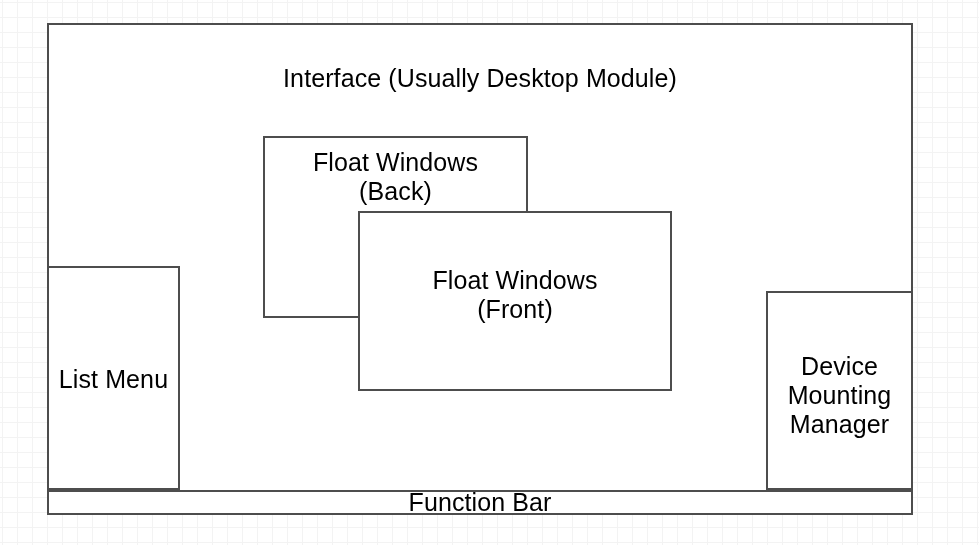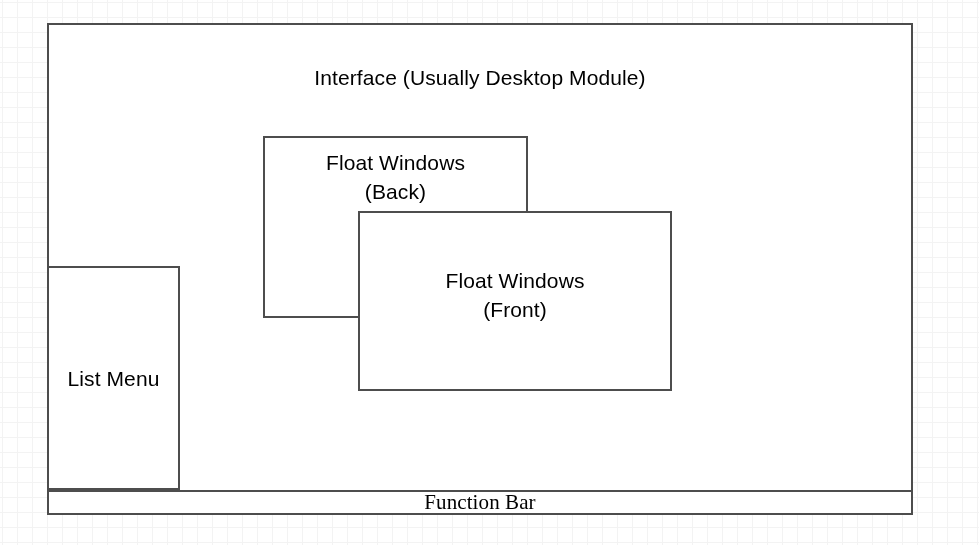--- a/index.html
+++ b/index.html
@@ -37,21 +37,21 @@
     border: 2px solid #4d4d4d;
   }
 
   .node-label {
     position: absolute;
     left: 0;
     right: 0;
     text-align: center;
     color: #000000;
     font-family: "Liberation Sans", sans-serif;
-    font-size: 21px;
+    font-size: 25px;
     line-height: 24px;
     white-space: pre-line;
     letter-spacing: 0.1px;
   }
 
   
   #interface-box {
     left: 47px;
     top: 23px;
     width: 866px;
@@ -118,36 +118,40 @@
   #function-bar-box {
     left: 47px;
     top: 490px;
     width: 866px;
     height: 25px;
     z-index: 5;
   }
   #function-bar-label {
     top: 0px;
     line-height: 21px;
-    font-family: Liberation Serif, serif;
   }
 </style>
 </head>
 <body>
 
 <div id="canvas">
 
   <div class="node" id="interface-box">
     <div class="node-label" id="interface-label">Interface (Usually Desktop Module)</div>
   </div>
 
   <div class="node" id="list-menu-box">
     <div class="node-label" id="list-menu-label">List Menu</div>
   </div>
 
+  <div class="node" id="device-manager-box">
+    <div class="node-label" id="device-manager-label">Device
+Mounting
+Manager</div>
+  </div>
 
   <div class="node" id="float-back-box">
     <div class="node-label" id="float-back-label">Float Windows
 (Back)</div>
   </div>
 
   <div class="node" id="float-front-box">
     <div class="node-label" id="float-front-label">Float Windows
 (Front)</div>
   </div>

